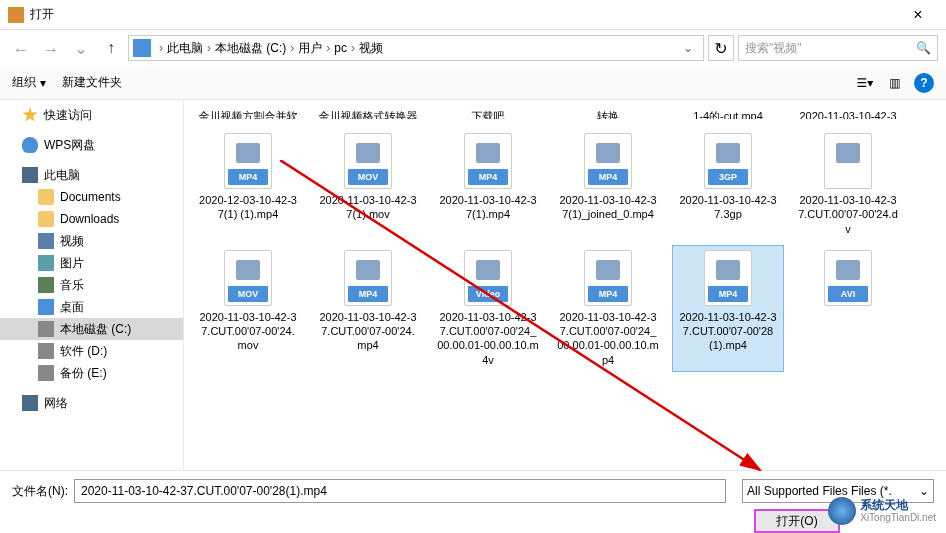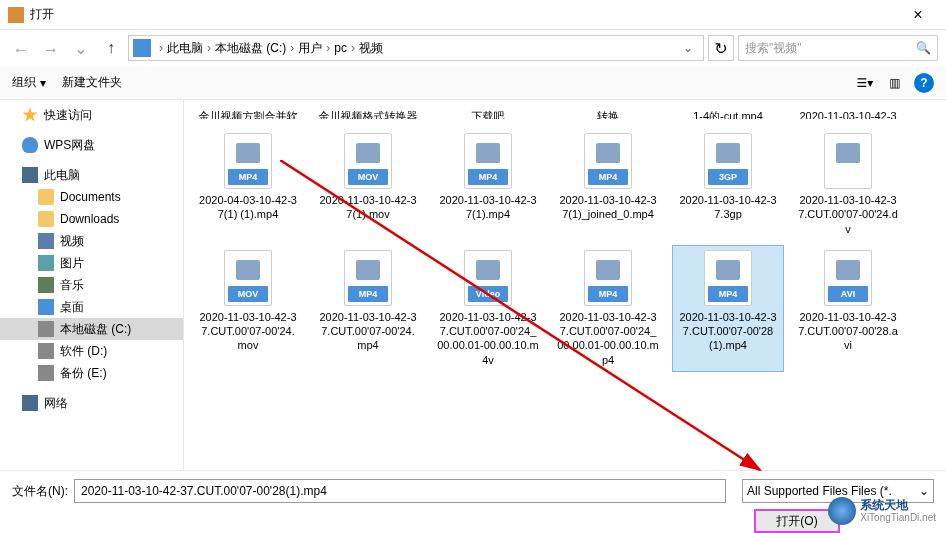--- a/index.html
+++ b/index.html
@@ -203,21 +203,21 @@
         </div>
         <div class="file-item" style="height: 20px;">
           <div class="file-label cut">2020-11-03-10-42-37(1) (1).avi</div>
         </div>
         <div class="file-item">
           <div class="file-icon">
             <div class="file-icon-page"></div>
             <div class="file-icon-film"></div>
             <div class="file-icon-badge badge-mp4">MP4</div>
           </div>
-          <div class="file-label">2020-04-03-10-42-37(1) (1).mp4</div>
+          <div class="file-label">2020-12-03-10-42-37(1) (1).mp4</div>
         </div>
         <div class="file-item">
           <div class="file-icon">
             <div class="file-icon-page"></div>
             <div class="file-icon-film"></div>
             <div class="file-icon-badge badge-mov">MOV</div>
           </div>
           <div class="file-label">2020-11-03-10-42-37(1).mov</div>
         </div>
         <div class="file-item">
@@ -290,21 +290,20 @@
             <div class="file-icon-badge badge-mp4">MP4</div>
           </div>
           <div class="file-label">2020-11-03-10-42-37.CUT.00'07-00'28(1).mp4</div>
         </div>
         <div class="file-item">
           <div class="file-icon">
             <div class="file-icon-page"></div>
             <div class="file-icon-film"></div>
             <div class="file-icon-badge badge-avi">AVI</div>
           </div>
-          <div class="file-label">2020-11-03-10-42-37.CUT.00'07-00'28.avi</div>
         </div>
       </div>
   </div>
 </div>
 
 <div class="footer">
   <div class="footer-row">
     <span class="footer-label">文件名(N):</span>
     <input class="filename-input" value="2020-11-03-10-42-37.CUT.00'07-00'28(1).mp4" style="">
     <div style="width:4px"></div>

